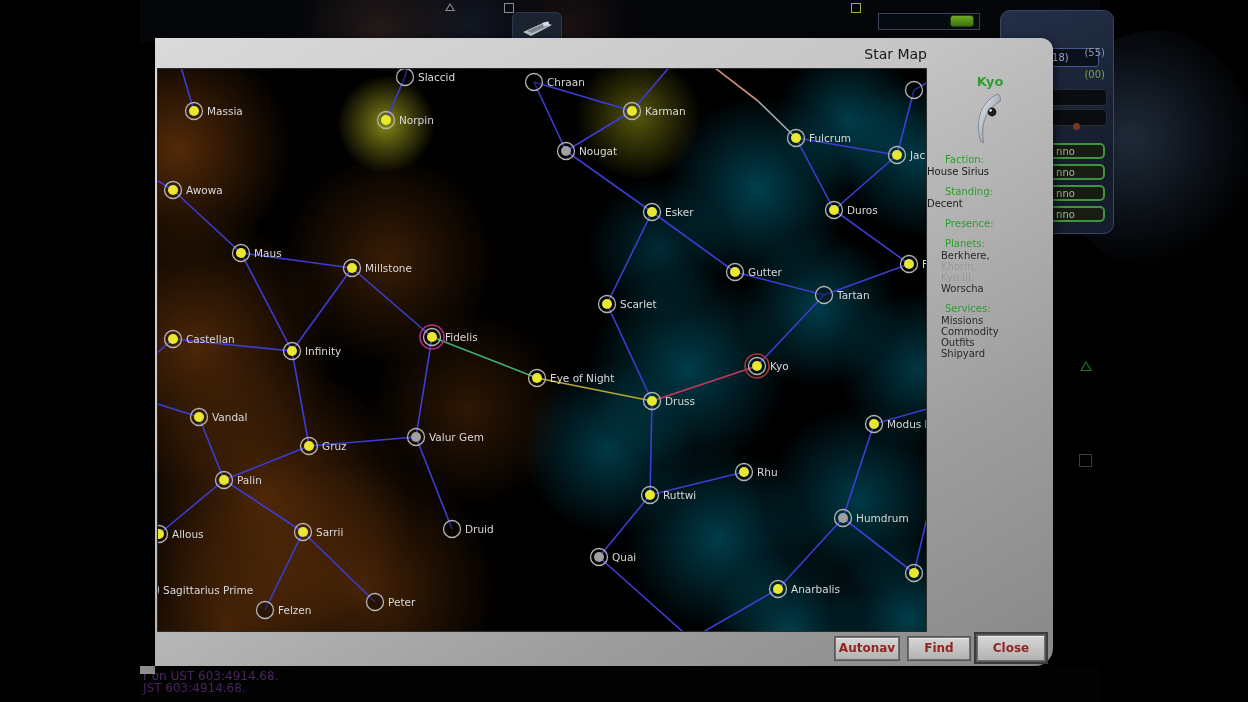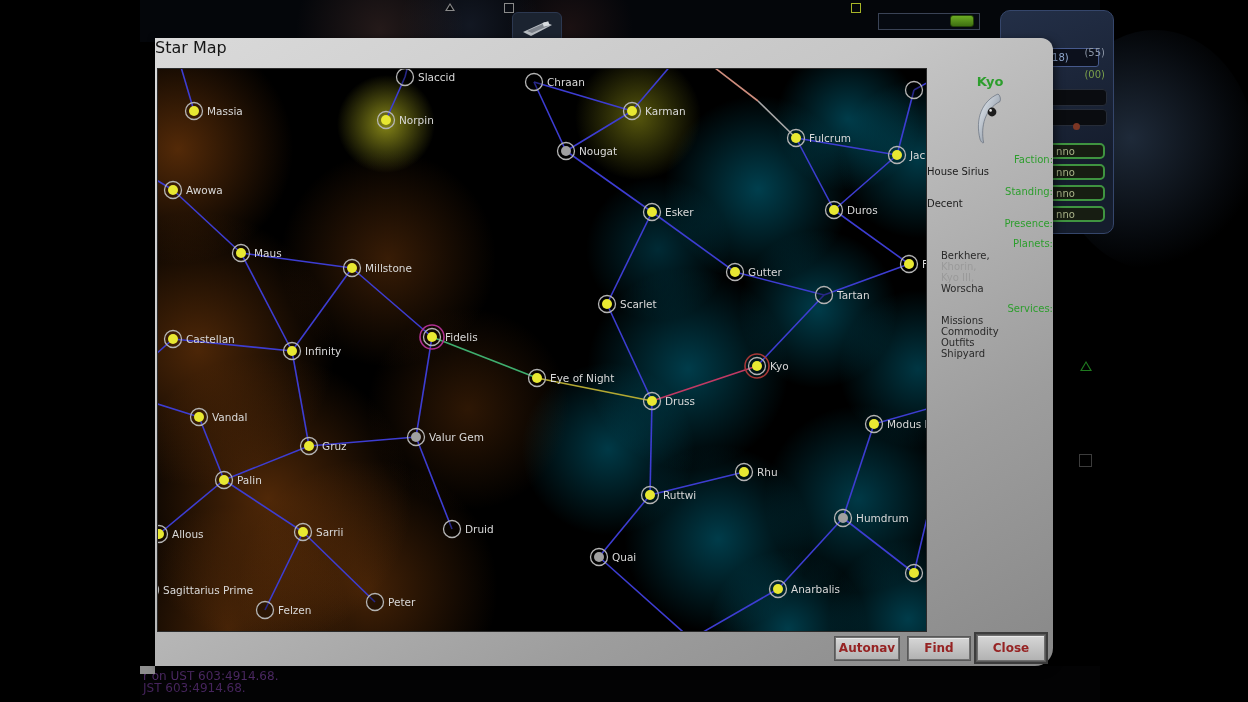--- a/index.html
+++ b/index.html
@@ -47,21 +47,21 @@
     border-right:4px solid transparent;border-bottom:7px solid #000;}
   #mark-sq{left:1079px;top:454px;width:11px;height:11px;border:1px solid #3c3c3c;z-index:2;}
   
   #log{left:143px;top:670px;z-index:3;font-size:12px;line-height:12px;color:#4e2a66;}
   #log .l2{color:#45245c;}
   #dlg-sliver{left:140px;top:666px;width:15px;height:8px;background:#8f8f8f;z-index:4;}
   
   #dialog{left:155px;top:38px;width:898px;height:628px;z-index:10;
     background:linear-gradient(150deg,#dadada 0%,#c6c6c6 38%,#9d9d9d 75%,#888 100%);
     border-radius:0 12px 18px 0;box-shadow:2px 3px 10px rgba(0,0,0,.6);}
-  #dlg-title{position:absolute;left:0;top:0;width:772px;text-align:left;font-size:16px;color:#161616;}
+  #dlg-title{position:absolute;left:0;top:8px;width:772px;text-align:right;font-size:14px;color:#161616;}
   #map-canvas{position:absolute;left:2px;top:30px;width:768px;height:562px;border:1px solid #2a2a2a;box-sizing:content-box;
     background:
       radial-gradient(circle 70px  at 228px 55px,  rgba(222,222,40,.60), transparent 70%),
       radial-gradient(circle 90px  at 480px 48px,  rgba(190,190,28,.45), transparent 70%),
       radial-gradient(circle 160px at 20px  80px,  rgba(152,76,14,.55), transparent 72%),
       radial-gradient(circle 190px at 40px  280px, rgba(152,76,14,.50), transparent 72%),
       radial-gradient(circle 200px at 110px 430px, rgba(160,80,15,.50), transparent 72%),
       radial-gradient(circle 170px at 70px  560px, rgba(150,75,14,.45), transparent 72%),
       radial-gradient(circle 150px at 230px 190px, rgba(140,70,14,.40), transparent 72%),
       radial-gradient(circle 180px at 210px 520px, rgba(150,75,14,.45), transparent 72%),
@@ -77,21 +77,21 @@
       radial-gradient(circle 110px at 760px 300px, rgba(0,150,185,.36), transparent 72%),
       radial-gradient(circle 110px at 630px 560px, rgba(0,150,185,.40), transparent 72%),
       radial-gradient(circle 110px at 750px 550px, rgba(0,150,185,.40), transparent 72%),
       radial-gradient(circle 100px at 500px 180px, rgba(0,140,175,.30), transparent 72%),
       #000;}
   #map-svg{width:768px;height:562px;display:block;}
   
   #sidebar{position:absolute;left:772px;top:30px;width:126px;height:590px;font-size:10px;color:#1c1c1c;}
   #sys-name{text-align:center;color:#2d9e2d;font-weight:bold;font-size:13px;margin-top:6px;}
   #logo-wrap{text-align:center;margin-top:4px;height:52px;}
-  .sb-label{color:#2d9e2d;margin:9px 0 1px 18px;text-align:right;}
+  .sb-label{color:#2d9e2d;margin:9px 0 1px 18px;}
   .sb-val{margin-left:0;line-height:11px;}
   .p-row{margin-left:14px;line-height:11px;}
   .p-name{color:#1c1c1c;}
   .p-val{color:#6f6f6f;}
   .pl-known{color:#2a2a2a;}
   .pl-unknown{color:#9a9a9a;}
   
   .dlg-btn{position:absolute;height:21px;background:linear-gradient(#d6d6d6,#b2b2b2);
     border:1px solid #6f6f6f;box-shadow:inset 0 1px 0 #e9e9e9,0 0 0 1px #585858;
     color:#962323;font-weight:bold;font-size:12px;text-align:center;line-height:21px;cursor:pointer;}

